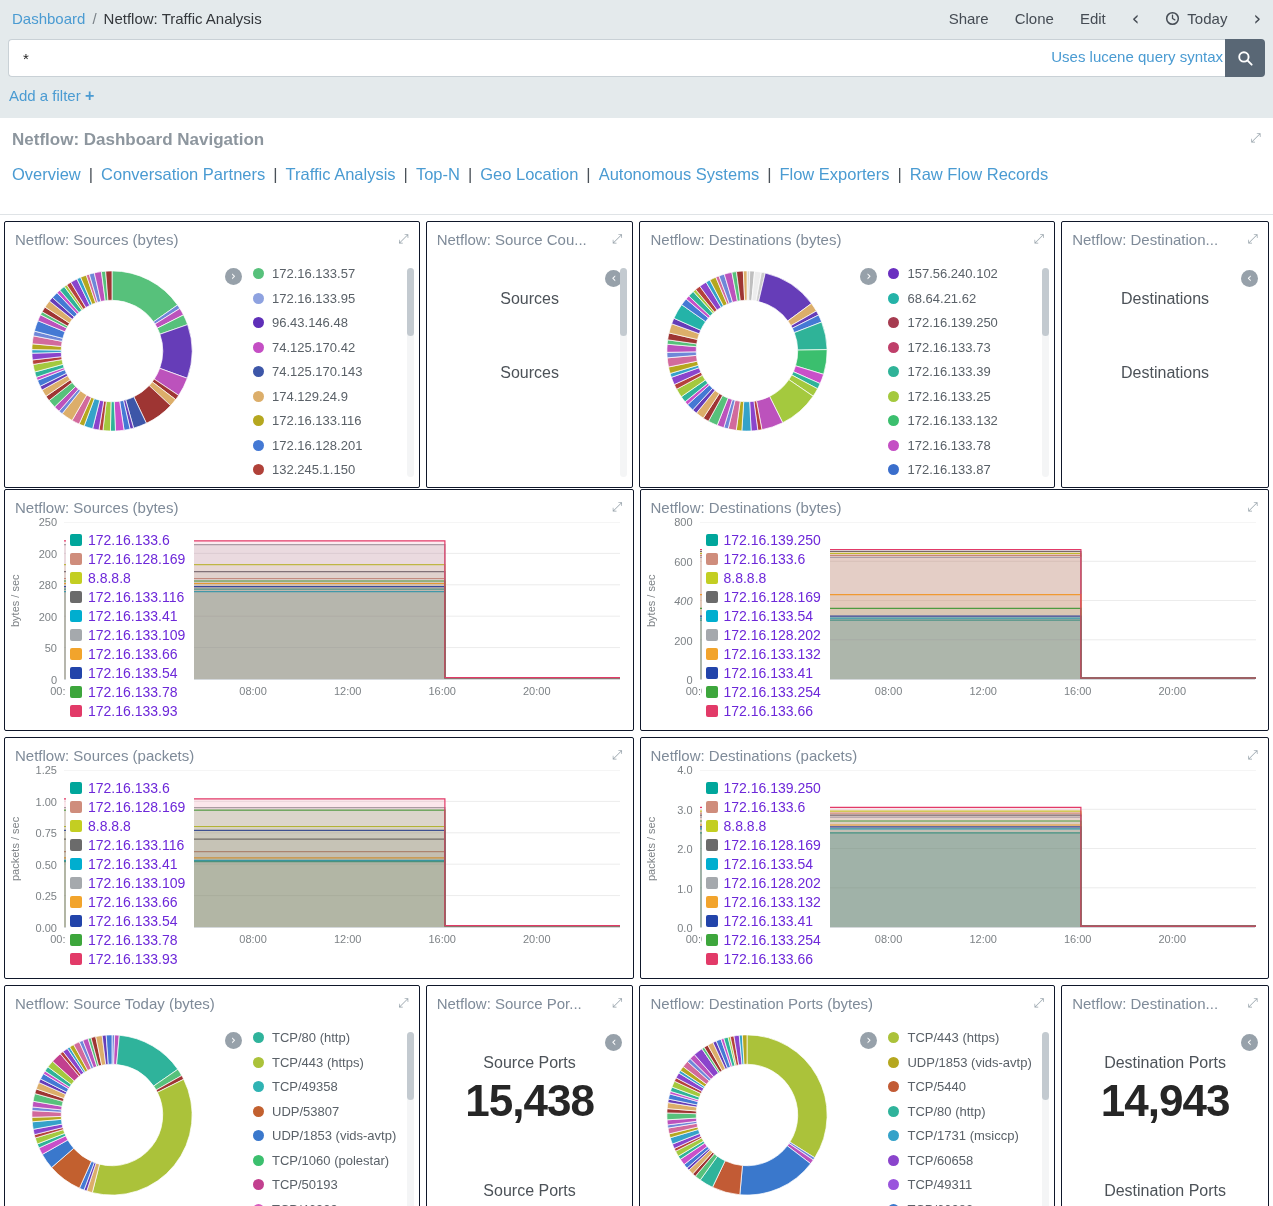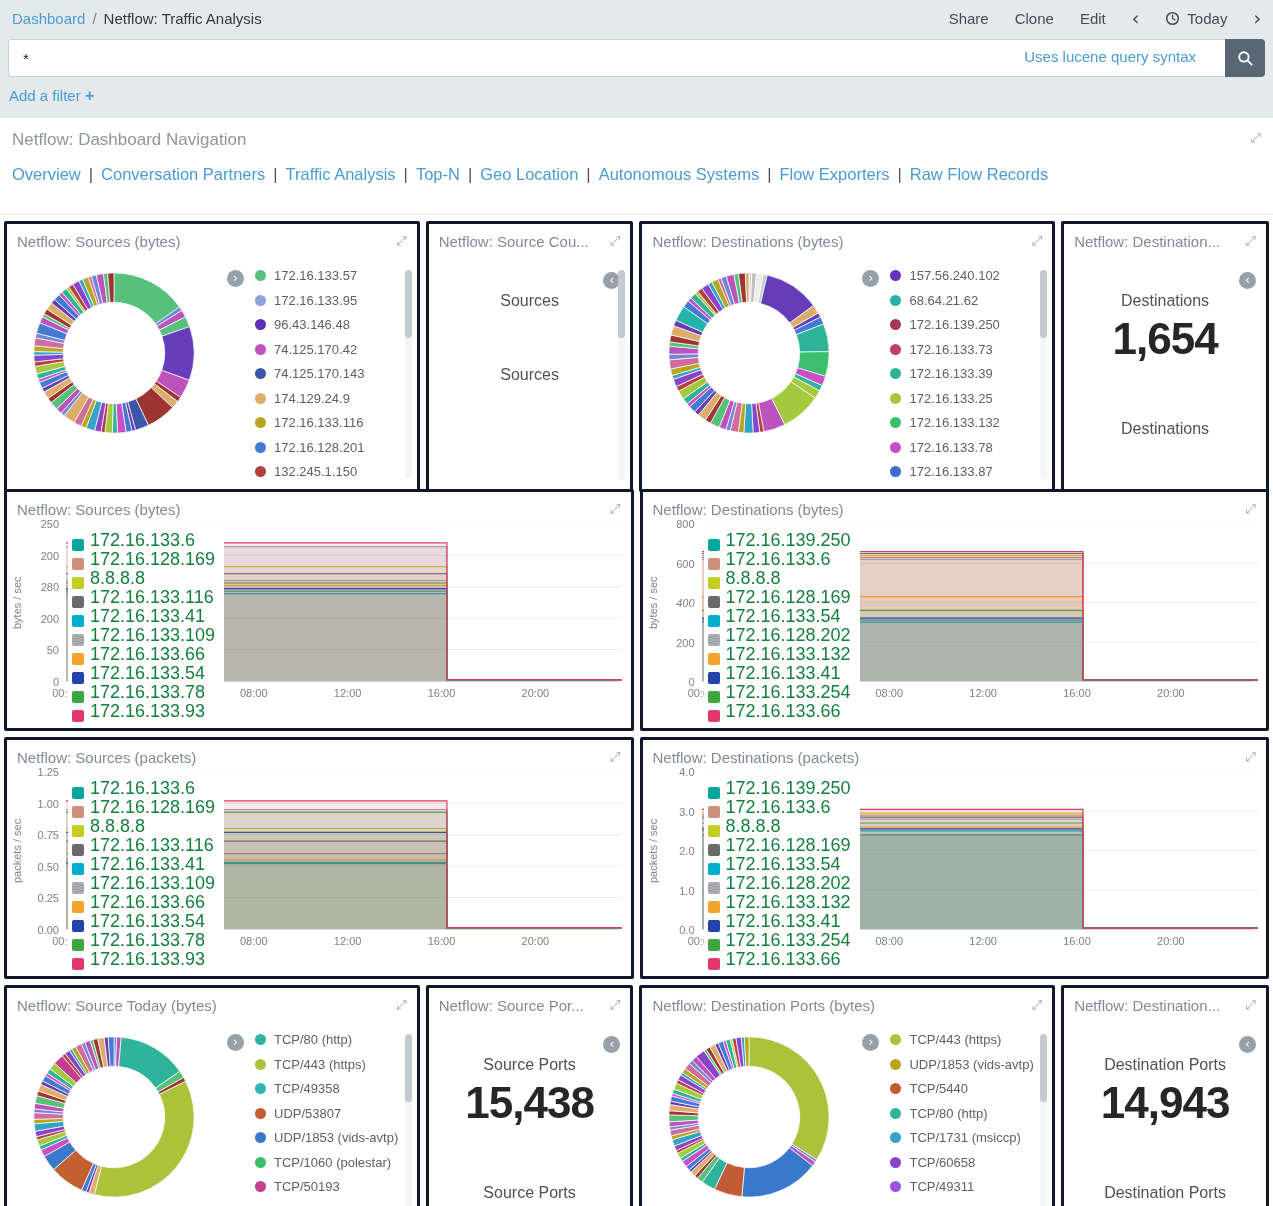--- a/index.html
+++ b/index.html
@@ -24,41 +24,41 @@
   .chev { font-size: 19px; line-height: 1; color: #454c54; cursor: pointer; font-family: "DejaVu Sans", sans-serif; }
   .today { display: flex; align-items: center; gap: 7px; cursor: pointer; }
 
   .search-row { background: #e4eaec; padding: 2px 8px 10px; }
   .search-wrap { position: relative; display: flex; }
   .query {
     flex: 1; height: 38px; border: 1px solid #c9d1d6; border-right: none;
     border-radius: 4px 0 0 4px; padding: 0 14px; font-size: 15px; color: #222;
     outline: none; font-family: inherit; background: #fff;
   }
-  .lucene { position: absolute; right: 69px; top: 9px; color: #4a9bd2; font-size: 15px; }
+  .lucene { position: absolute; right: 42px; top: 9px; color: #4a9bd2; font-size: 15px; }
   .search-btn {
     width: 40px; height: 38px; background: #596775; border: none;
     border-radius: 0 4px 4px 0; display: flex; align-items: center;
     justify-content: center; cursor: pointer;
   }
   .filter-row { background: #e4eaec; padding: 0 9px 13px; font-size: 15px; }
   .add-filter { color: #4a9bd2; }
   .add-filter .plus { font-weight: 700; font-size: 16px; }
 
   
   .nav-panel { position: relative; padding: 12px 12px 0; height: 97px; border-bottom: 1px solid #dfe3e6; }
-  .nav-title { font-size: 17px; color: #8d969e; }
+  .nav-title { font-size: 17px; color: #8d969e; font-weight: bold; }
   .nav-links { margin-top: 15px; font-size: 16.5px; }
   .nav-link { color: #4a9bd2; }
   .nav-sep { color: #4a5158; margin: 0 8px; }
 
   .row { display: grid; gap: 6px; padding: 0 4px; margin-top: 6px; }
   .row-4col { grid-template-columns: 4fr 2fr 4fr 2fr; height: 262px; }
   .row-2col { grid-template-columns: 1fr 1fr; height: 242px; }
-  .panel { position: relative; background: #fff; border: 3px solid #0f172a; border-radius: 2px; }
+  .panel { position: relative; background: #fff; border: 1px solid #0f172a; border-radius: 2px; }
   .panel-head { display: flex; justify-content: space-between; align-items: flex-start; padding: 9px 10px 2px; }
   .panel-title { font-size: 15px; color: #7f8b99; white-space: nowrap; overflow: hidden; }
   .expand-icon { color: #9aa5ad; font-size: 13px; cursor: pointer; font-family: "DejaVu Sans", sans-serif; flex: none; margin-left: 6px; }
 
   
   .donut-body { display: flex; padding: 4px 14px 0 18px; }
   .donut { width: 178px; height: 178px; margin-top: 8px; flex: none; cursor: pointer; }
   .donut-legend { position: relative; margin-left: 52px; margin-top: 12px; }
   .legend-toggle {
     position: absolute; left: -28px; top: 2px; width: 17px; height: 17px;
@@ -84,21 +84,21 @@
     color: #7d8286; height: 158px; width: 17px; text-align: center; flex: none;
   }
   .yticks { position: relative; width: 38px; height: 158px; flex: none; }
   .ytick { position: absolute; right: 7px; transform: translateY(-50%); font-size: 11px; color: #7d8286; }
   .plotwrap { position: relative; flex: 1; }
   .plot { height: 158px; position: relative; border-bottom: 1px solid #d4d8db; }
   .plot svg { position: absolute; left: 0; top: 0; }
   .xticks { position: relative; height: 20px; margin-top: 3px; }
   .xtick { position: absolute; top: 2px; transform: translateX(-50%); font-size: 11px; color: #7d8286; white-space: nowrap; }
   .area-legend { position: absolute; top: 4px; left: 2px; z-index: 5; background: #fff; padding: 4px 9px 4px 4px; }
-  .alegend-item { display: flex; align-items: flex-end; gap: 6px; height: 19px; font-size: 18px; color: #15803d; cursor: pointer; white-space: nowrap; }
+  .alegend-item { display: flex; align-items: center; gap: 6px; height: 19px; font-size: 14px; color: #6d28d9; cursor: pointer; white-space: nowrap; }
   .sq { width: 12px; height: 12px; border-radius: 2px; flex: none; }
 </style>
 </head>
 <body>
 
 <div class="topbar">
   <div class="breadcrumb">
     <a>Dashboard</a>
     <span class="crumb-sep">/</span>
     <span class="crumb-current">Netflow: Traffic Analysis</span>
@@ -385,21 +385,20 @@
     </div>
 
     <div class="panel">
       <div class="panel-head">
         <span class="panel-title">Netflow: Destination...</span>
         <span class="expand-icon">⤢</span>
       </div>
       <span class="legend-toggle metric-toggle">‹</span>
       <div class="metric-body">
         <div class="metric-label">Destinations</div>
-        <div class="metric-value">1,654</div>
         <div class="metric-label metric-label-bottom">Destinations</div>
       </div>
     </div>
   </div>
 
   <div class="row row-2col">
     <div class="panel">
       <div class="panel-head">
         <span class="panel-title">Netflow: Sources (bytes)</span>
         <span class="expand-icon">⤢</span>

